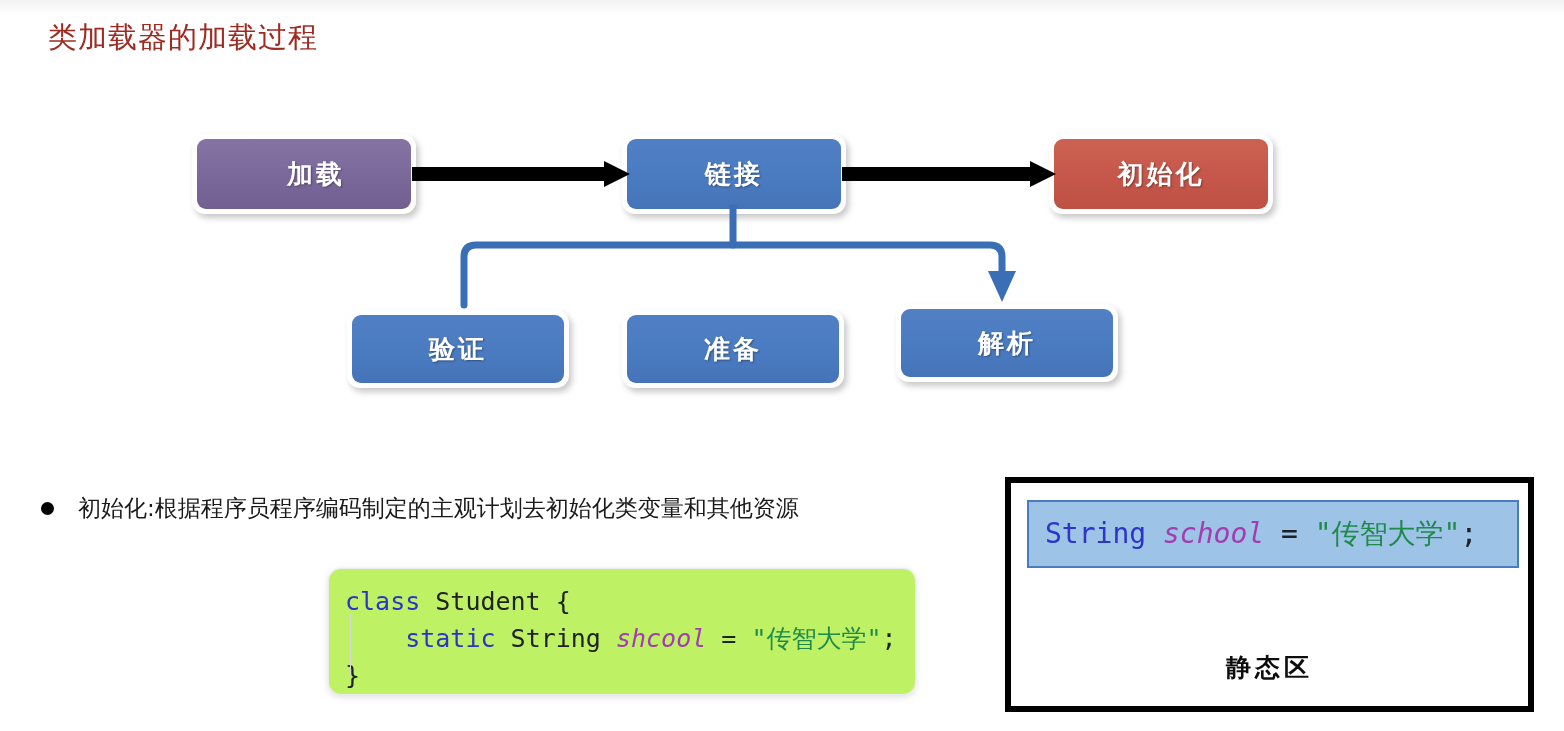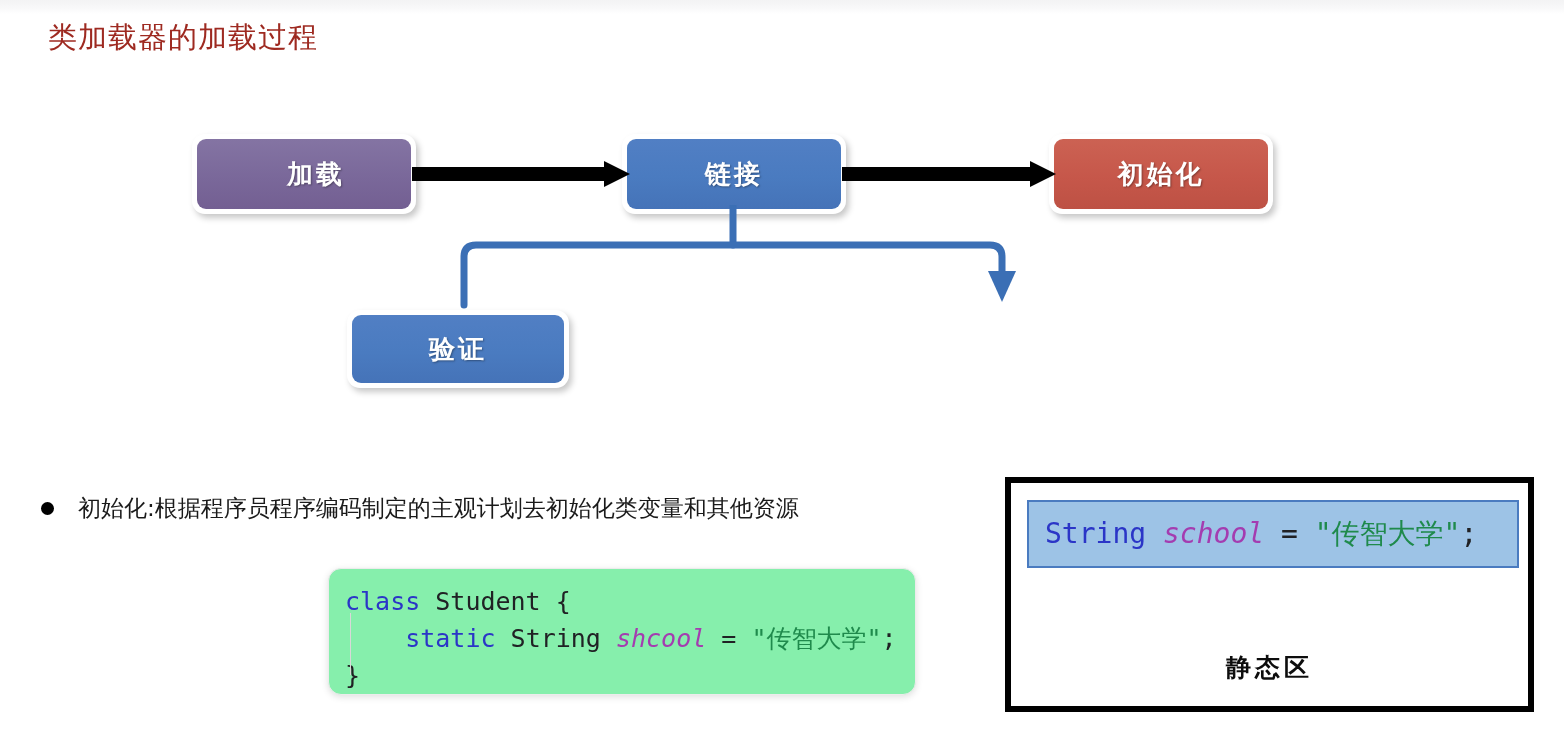--- a/index.html
+++ b/index.html
@@ -103,21 +103,21 @@
     font-size: 23px; line-height: 32px; color: #1a1a1a;
     white-space: nowrap;
     font-family: "DejaVu Sans", "Liberation Sans", sans-serif;
   }
 
   
   #code-card {
     position: absolute;
     left: 328px; top: 568px;
     width: 588px; height: 127px;
-    background: #86efac;
+    background: #bef264;
     border-radius: 13px;
     border: 1px solid #ececec;
     box-shadow: 0 2px 7px rgba(0,0,0,0.13);
     padding: 14px 0 12px 16px;
   }
   #code-card .indent-guide {
     position: absolute; left: 21px; top: 44px;
     width: 1px; height: 62px; background: #d8d8d8;
   }
   .code-line {
@@ -194,20 +194,26 @@
     <g fill="none" stroke="#3b6fb5" stroke-width="7" stroke-linecap="round" stroke-linejoin="round">
       <path d="M 303 0 L 303 40"></path>
       <path d="M 34 100 L 34 52 Q 34 40 46 40 L 560 40 Q 572 40 572 52 L 572 72"></path>
     </g>
     <polygon points="558,66 586,66 572,97" fill="#3b6fb5"></polygon>
   </svg>
 
   <div class="flowbox blue" id="box-verify">
     <div class="inner">验证</div>
   </div>
+  <div class="flowbox blue" id="box-prep">
+    <div class="inner">准备</div>
+  </div>
+  <div class="flowbox blue" id="box-parse">
+    <div class="inner">解析</div>
+  </div>
 
   <div id="bullet-row">
     <div id="bullet-dot"></div>
     <div id="bullet-text">初始化:根据程序员程序编码制定的主观计划去初始化类变量和其他资源</div>
   </div>
 
   <div id="code-card">
     <div class="indent-guide"></div>
     <div id="code-lines">
         <div class="code-line"><span class="tok-kw">class</span><span class="tok-pl"> Student {</span></div>

